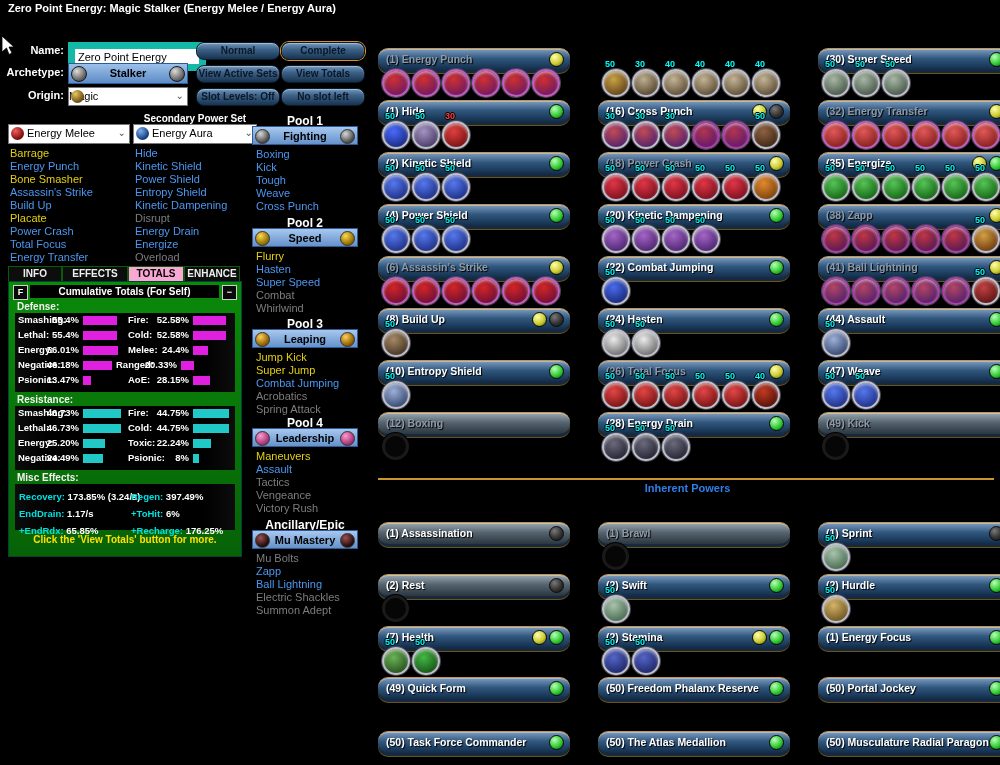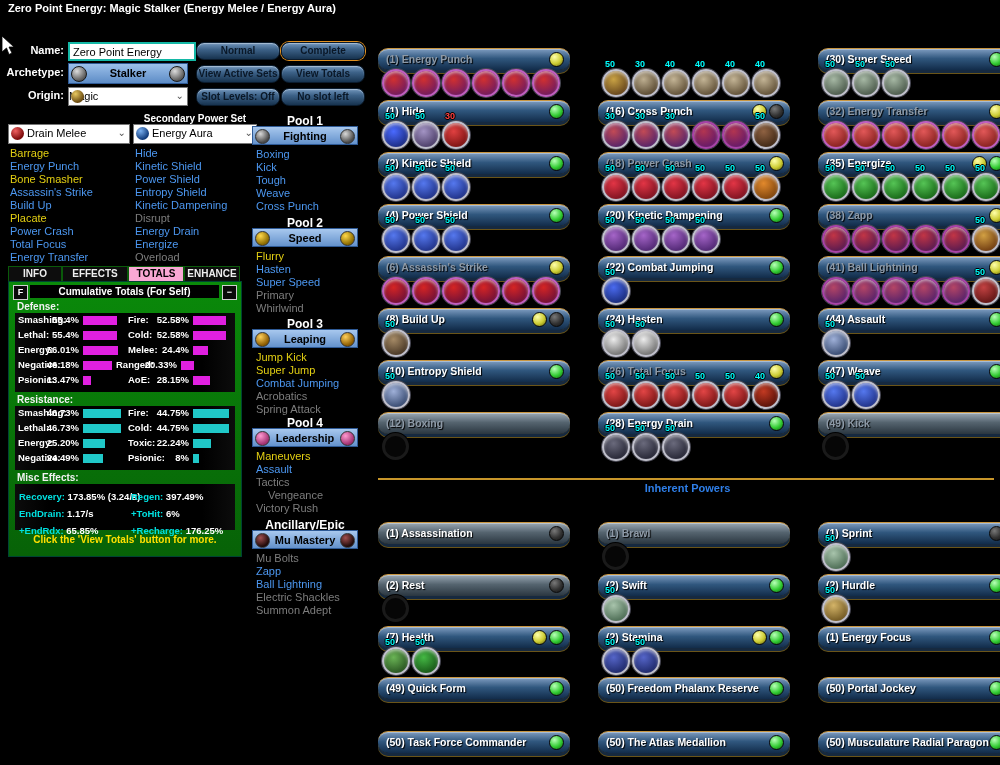--- a/index.html
+++ b/index.html
@@ -2,21 +2,21 @@
 <html><head>
 <meta charset="utf-8">
 <style>
   html,body{margin:0;padding:0;}
   body{width:1000px;height:765px;background:#000;position:relative;overflow:hidden;
        font-family:"Liberation Sans",sans-serif;-webkit-font-smoothing:antialiased;}
   .abs{position:absolute;}
   
   #win-title{left:8px;top:2px;color:#fff;font-size:11px;font-weight:bold;}
   .flabel{color:#fff;font-size:11px;font-weight:bold;text-align:right;width:64px;}
-  #name-input{left:68px;top:42px;width:118px;height:15px;background:#fff;border:2px solid #14b8a6;
+  #name-input{left:68px;top:42px;width:118px;height:15px;background:#fff;border:7px solid #14b8a6;
               font-size:11px;padding:0 3px;color:#000;}
   .btn{width:82px;height:16px;border-radius:8px;text-align:center;line-height:15px;
        background:linear-gradient(#7296bc,#3d6288 40%,#17334f);border:1px solid #0b1c2e;
        color:#0a1828;font-weight:bold;font-size:10px;cursor:pointer;
        box-shadow:inset 0 1px 1px rgba(255,255,255,.4);}
   .btn.hl{box-shadow:0 0 0 1px #e09020, inset 0 1px 1px rgba(255,255,255,.4);}
   #at-bar{left:68px;top:63px;width:118px;height:19px;background:linear-gradient(#9cc0ea,#5d8cc6);
           border:1px solid #2e5a96;color:#000;font-weight:bold;font-size:11px;text-align:center;line-height:18px;}
   .spin{position:absolute;top:2px;width:14px;height:14px;border-radius:50%;border:1px solid #1a1a1a;
         background:radial-gradient(circle at 35% 30%,#dcdcdc,#6e6e6e 60%,#2c2c2c);cursor:pointer;}
@@ -119,21 +119,21 @@
   <span class="dd-ico" style="background:radial-gradient(circle at 35% 30%,#e8c860,#6a4a10 70%)"></span>
   <span style="margin-left:0">Magic</span>
   <span class="chev">⌄</span>
 </div>
 <div class="abs btn" style="left:196px;top:88px">Slot Levels: Off</div>
 <div class="abs btn" style="left:281px;top:88px">No slot left</div>
 
 <div class="abs col-head" style="left:8px;top:125px;width:120px">Primary Power Set</div>
 <div class="abs psdd" style="left:8px;top:124px;width:120px">
   <span class="dd-ico" style="background:radial-gradient(circle at 35% 30%,#f06060,#7a0a0a 70%)"></span>
-  <span class="txt">Drain Melee</span>
+  <span class="txt">Energy Melee</span>
   <span class="chev">⌄</span>
 </div>
 <div class="abs" id="primary-list" style="left:8px;top:147px;width:122px">
     <div class="plist-item av">Barrage</div>
     <div class="plist-item tk">Energy Punch</div>
     <div class="plist-item av">Bone Smasher</div>
     <div class="plist-item tk">Assassin's Strike</div>
     <div class="plist-item tk">Build Up</div>
     <div class="plist-item av">Placate</div>
     <div class="plist-item tk">Power Crash</div>
@@ -165,35 +165,35 @@
     <div class="plist-item tk" style="position: absolute; top: 148px; left: 2px;">Boxing</div>
     <div class="plist-item tk" style="position: absolute; top: 161px; left: 2px;">Kick</div>
     <div class="plist-item tk" style="position: absolute; top: 174px; left: 2px;">Tough</div>
     <div class="plist-item tk" style="position: absolute; top: 187px; left: 2px;">Weave</div>
     <div class="plist-item tk" style="position: absolute; top: 200px; left: 2px;">Cross Punch</div>
     <div class="pool-title" style="top: 216px;">Pool 2</div>
     <div class="pool-bar" style="top: 228px;"><span class="pool-ico" style="left: 2px; background: radial-gradient(circle at 35% 30%, rgb(255, 216, 74), rgb(138, 106, 0) 70%);"></span><span>Speed</span><span class="pool-ico" style="background: radial-gradient(circle at 35% 30%, rgb(255, 216, 74), rgb(138, 106, 0) 70%); right: 2px;"></span></div>
     <div class="plist-item av" style="position: absolute; top: 250px; left: 2px;">Flurry</div>
     <div class="plist-item tk" style="position: absolute; top: 263px; left: 2px;">Hasten</div>
     <div class="plist-item tk" style="position: absolute; top: 276px; left: 2px;">Super Speed</div>
-    <div class="plist-item lk" style="position: absolute; top: 289px; left: 2px;">Primary</div>
+    <div class="plist-item lk" style="position: absolute; top: 289px; left: 2px;">Combat</div>
     <div class="plist-item lk" style="position: absolute; top: 302px; left: 2px;">Whirlwind</div>
     <div class="pool-title" style="top: 317px;">Pool 3</div>
     <div class="pool-bar" style="top: 329px;"><span class="pool-ico" style="left: 2px; background: radial-gradient(circle at 35% 30%, rgb(255, 207, 90), rgb(138, 90, 0) 70%);"></span><span>Leaping</span><span class="pool-ico" style="background: radial-gradient(circle at 35% 30%, rgb(255, 207, 90), rgb(138, 90, 0) 70%); right: 2px;"></span></div>
     <div class="plist-item av" style="position: absolute; top: 351px; left: 2px;">Jump Kick</div>
     <div class="plist-item av" style="position: absolute; top: 364px; left: 2px;">Super Jump</div>
     <div class="plist-item tk" style="position: absolute; top: 377px; left: 2px;">Combat Jumping</div>
     <div class="plist-item lk" style="position: absolute; top: 390px; left: 2px;">Acrobatics</div>
     <div class="plist-item lk" style="position: absolute; top: 403px; left: 2px;">Spring Attack</div>
     <div class="pool-title" style="top: 416px;">Pool 4</div>
     <div class="pool-bar" style="top: 428px;"><span class="pool-ico" style="left: 2px; background: radial-gradient(circle at 35% 30%, rgb(255, 154, 208), rgb(160, 48, 112) 70%);"></span><span>Leadership</span><span class="pool-ico" style="background: radial-gradient(circle at 35% 30%, rgb(255, 154, 208), rgb(160, 48, 112) 70%); right: 2px;"></span></div>
     <div class="plist-item av" style="position: absolute; top: 450px; left: 2px;">Maneuvers</div>
     <div class="plist-item tk" style="position: absolute; top: 463px; left: 2px;">Assault</div>
     <div class="plist-item lk" style="position: absolute; top: 476px; left: 2px;">Tactics</div>
-    <div class="plist-item lk" style="position: absolute; top: 489px; left: 14px;">Vengeance</div>
+    <div class="plist-item lk" style="position: absolute; top: 489px; left: 2px;">Vengeance</div>
     <div class="plist-item lk" style="position: absolute; top: 502px; left: 2px;">Victory Rush</div>
     <div class="pool-title" style="top: 518px;">Ancillary/Epic Pool</div>
     <div class="pool-bar" style="top: 530px;"><span class="pool-ico" style="left: 2px; background: radial-gradient(circle at 35% 30%, rgb(160, 80, 80), rgb(32, 10, 10) 70%);"></span><span>Mu Mastery</span><span class="pool-ico" style="background: radial-gradient(circle at 35% 30%, rgb(160, 80, 80), rgb(32, 10, 10) 70%); right: 2px;"></span></div>
     <div class="plist-item lk" style="position: absolute; top: 552px; left: 2px;">Mu Bolts</div>
     <div class="plist-item tk" style="position: absolute; top: 565px; left: 2px;">Zapp</div>
     <div class="plist-item tk" style="position: absolute; top: 578px; left: 2px;">Ball Lightning</div>
     <div class="plist-item lk" style="position: absolute; top: 591px; left: 2px;">Electric Shackles</div>
     <div class="plist-item lk" style="position: absolute; top: 604px; left: 2px;">Summon Adept</div>
   </div>
 

